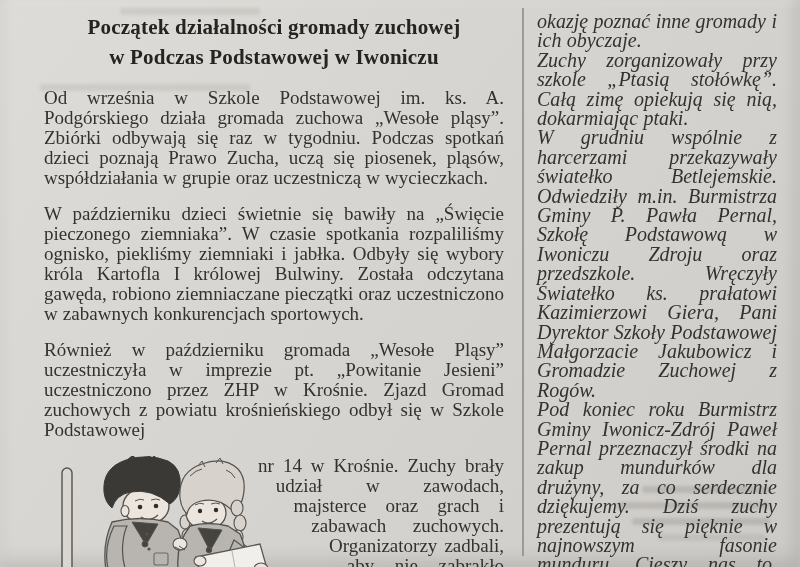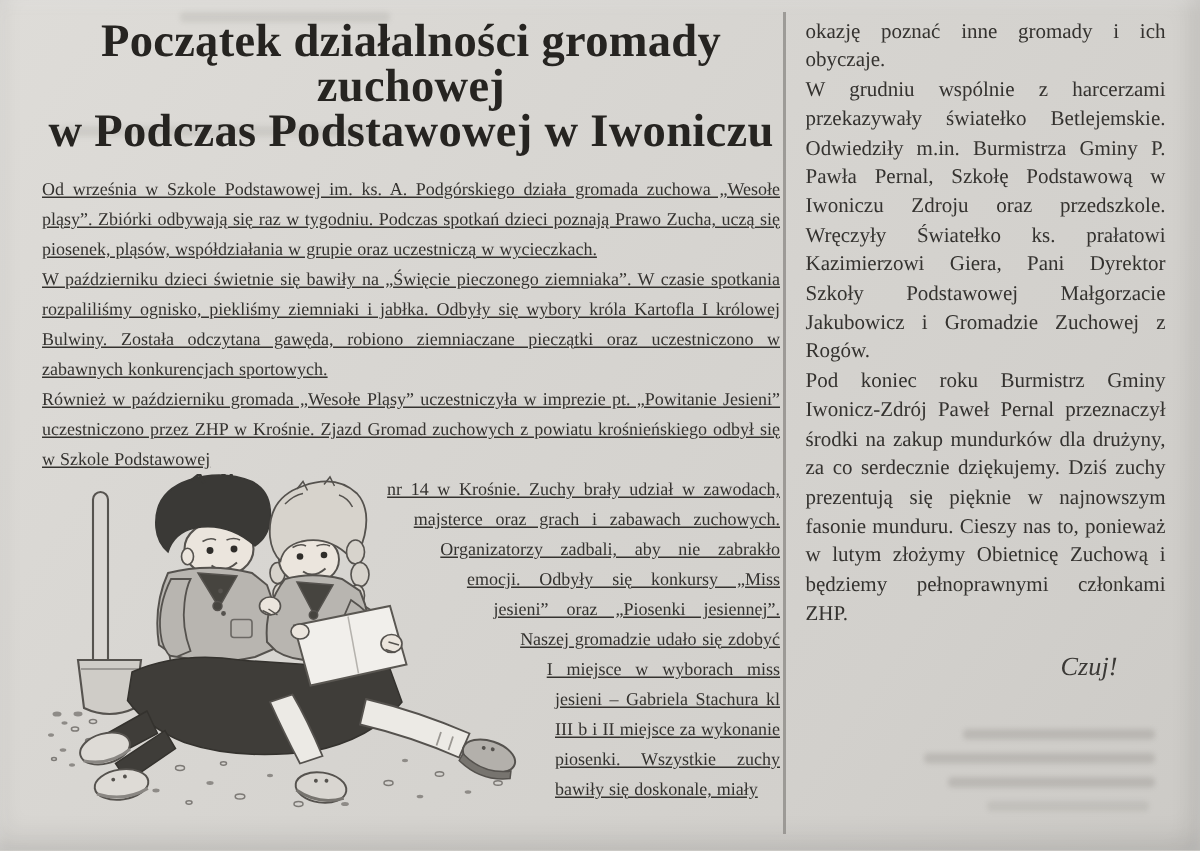--- a/index.html
+++ b/index.html
@@ -15,41 +15,41 @@
   }
   .divider{
     position:absolute;left:522px;top:8px;width:2px;height:548px;
     background:#8e8c88;opacity:.8;
   }
   .leftcol{
     position:absolute;left:28px;top:12px;width:492px;color:#34322f;
   }
   .title{
     margin:0 0 14px 0;text-align:center;font-weight:bold;color:#262421;
-    font-size:31px;line-height:30px;letter-spacing:.2px;
+    font-size:21px;line-height:30px;letter-spacing:.2px;
   }
   .title span{display:block;}
   .leftcol p{
-    margin:0;font-size:12px;line-height:20px;text-align:justify;
+    margin:16px;font-size:19px;line-height:20px;text-align:justify;
     word-spacing:.4px;
-    text-decoration:underline;
   }
   .p3wrap{position:relative;}
   .illu{
     float:left;width:342px;height:226px;
     shape-outside:polygon(0 0, 203px 0, 336px 150px, 342px 226px, 0 226px);
     shape-margin:7px;
   }
   .illu svg{display:block;width:342px;height:226px;}
   .rightcol{
     position:absolute;left:537px;top:12px;width:240px;color:#34322f;
   }
   .rightcol p{
-    margin:0;font-size:14px;line-height:19.4px;text-align:justify;
+    margin:0;font-size:20px;line-height:19.4px;text-align:justify;
     word-spacing:.3px;
+    font-style:italic;
   }
   .signature{
     margin-top:12px;text-align:right;font-style:italic;
     font-size:17.5px;line-height:24px;padding-right:32px;color:#3b3936;
   }
   .signature div{white-space:nowrap;}
   .bleed{
     position:absolute;height:7px;border-radius:3px;
     background:rgba(112,109,104,.22);filter:blur(1.6px);
   }
@@ -204,20 +204,21 @@
             <path d="M229,117 l6,2 M231,112 l7,2" stroke="#55524e" stroke-width="1" fill="none"></path>
           </g>
         </svg>
       </div>
       <p>nr 14 w Krośnie. Zuchy brały udział w zawodach, majsterce oraz grach i zabawach zuchowych. Organizatorzy zadbali, aby nie zabrakło emocji. Odbyły się konkursy „Miss jesieni” oraz „Piosenki jesiennej”. Naszej gromadzie udało się zdobyć I miejsce w wyborach miss jesieni – Gabriela Stachura kl III b i II miejsce za wykonanie piosenki. Wszystkie zuchy bawiły się doskonale, miały</p>
     </div>
   </div>
 
   <div class="rightcol">
     <p>okazję poznać inne gromady i ich obyczaje.</p>
+    <p>Zuchy zorganizowały przy szkole „Ptasią stołówkę”. Całą zimę opiekują się nią, dokarmiając ptaki.</p>
     <p>W grudniu wspólnie z harcerzami przekazywały światełko Betlejemskie. Odwiedziły m.in. Burmistrza Gminy P. Pawła Pernal, Szkołę Podstawową w Iwoniczu Zdroju oraz przedszkole. Wręczyły Światełko ks. prałatowi Kazimierzowi Giera, Pani Dyrektor Szkoły Podstawowej Małgorzacie Jakubowicz i Gromadzie Zuchowej z Rogów.</p>
     <p>Pod koniec roku Burmistrz Gminy Iwonicz-Zdrój Paweł Pernal przeznaczył środki na zakup mundurków dla drużyny, za co serdecznie dziękujemy. Dziś zuchy prezentują się pięknie w najnowszym fasonie munduru. Cieszy nas to, ponieważ w lutym złożymy Obietnicę Zuchową i będziemy pełnoprawnymi członkami ZHP.</p>
     <div class="signature">
       <div>Czuj!</div>
 
     </div>
   </div>
 
 </div>
 

